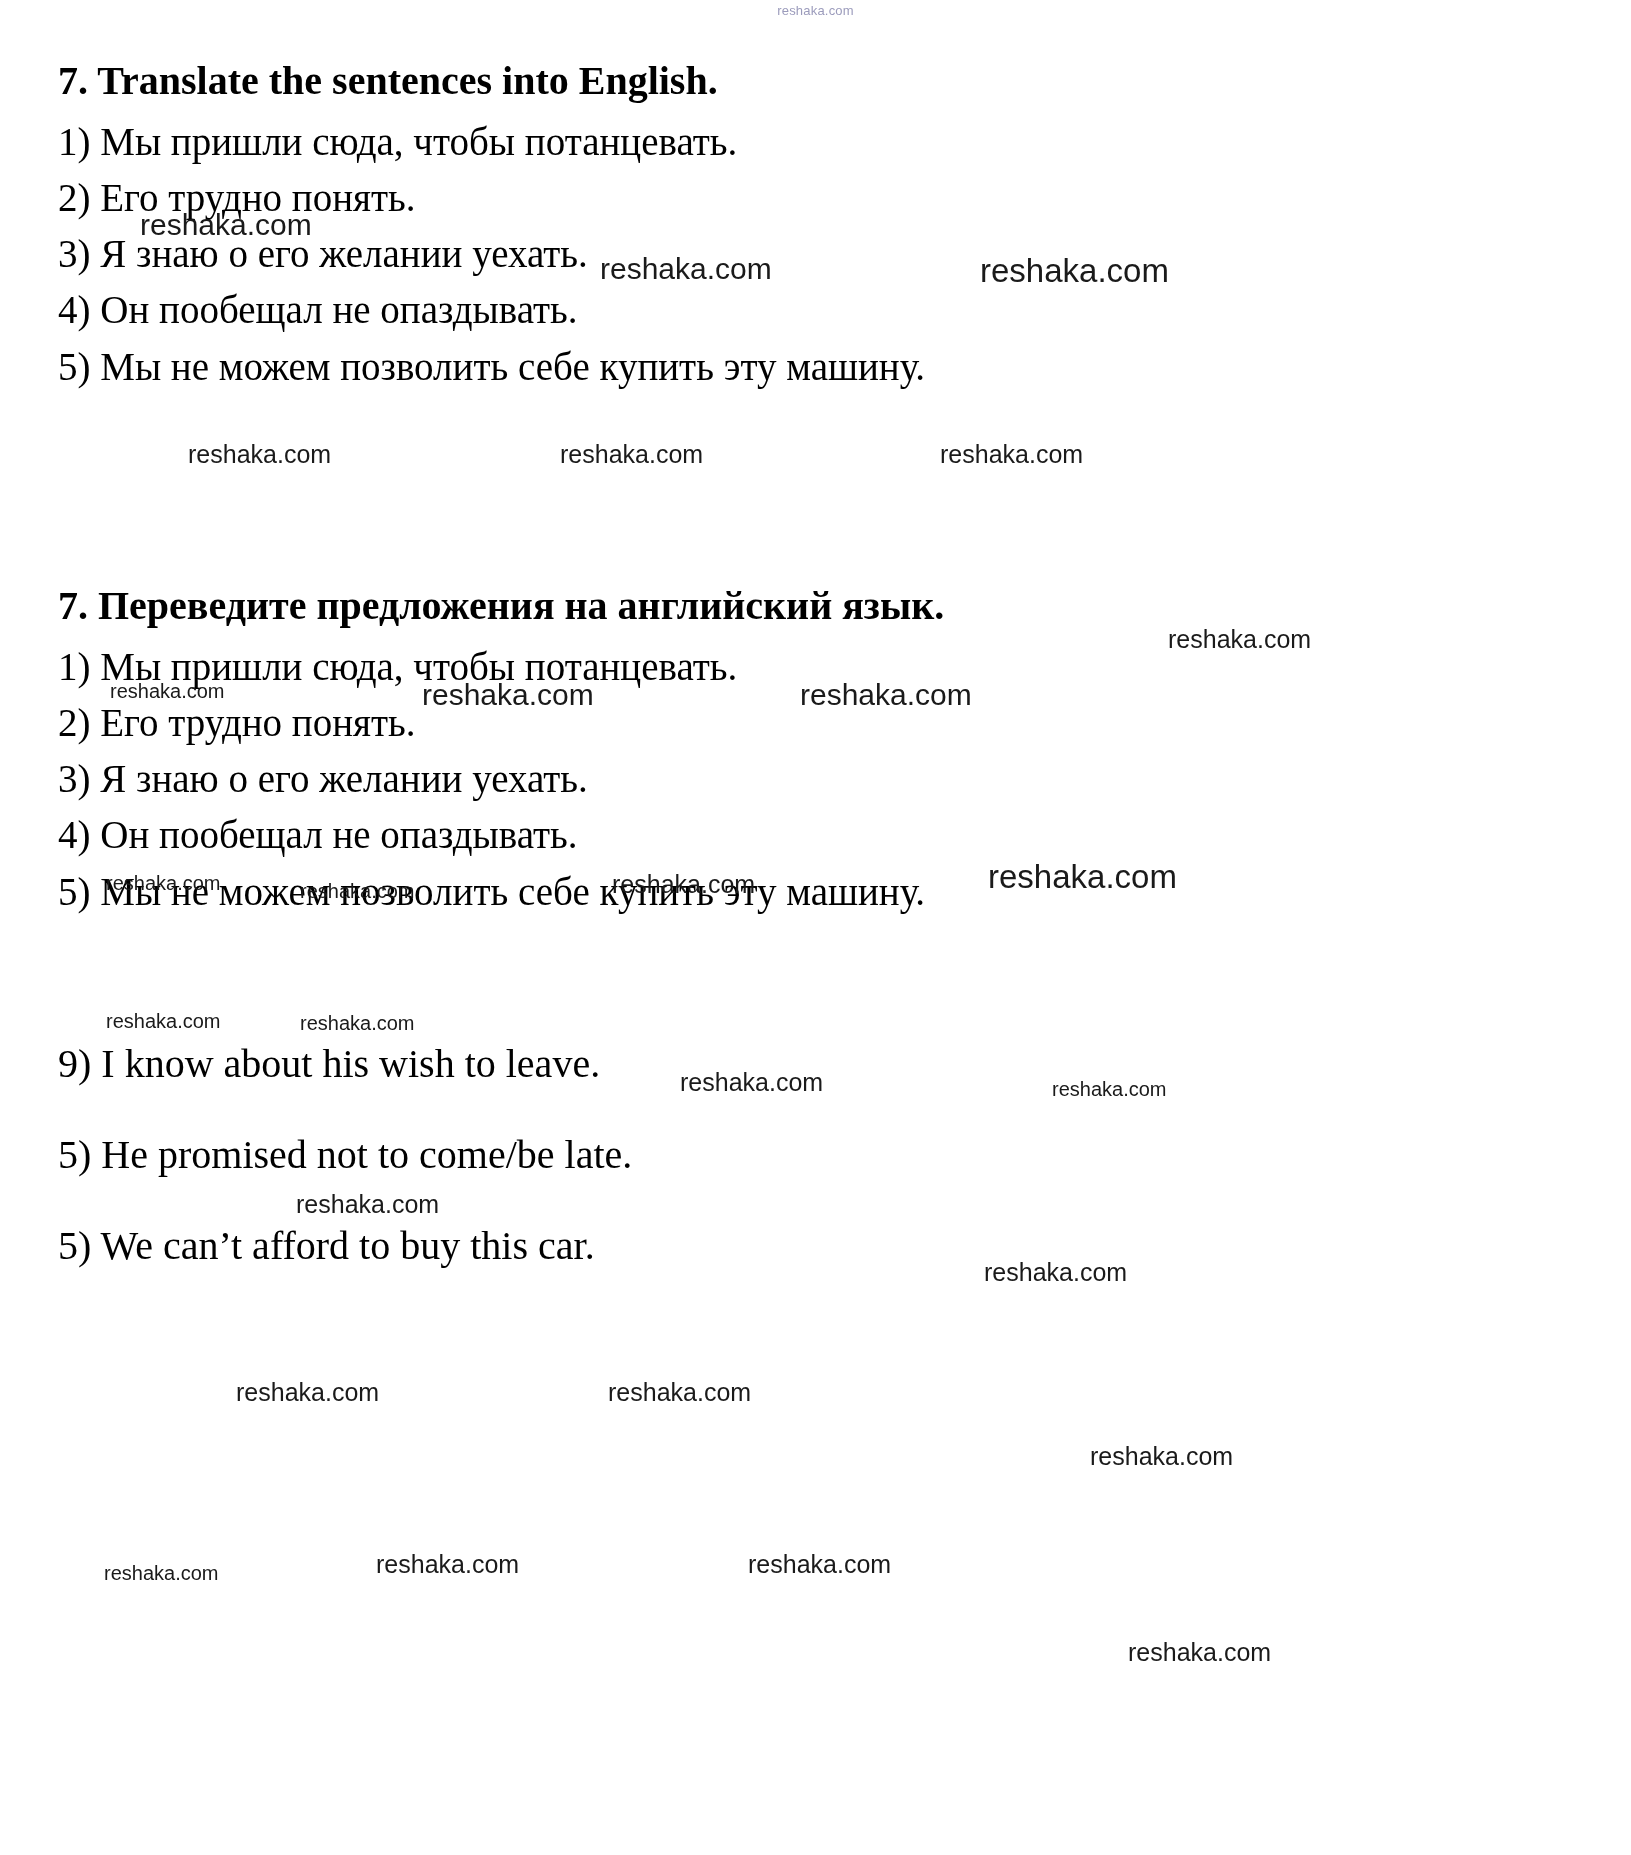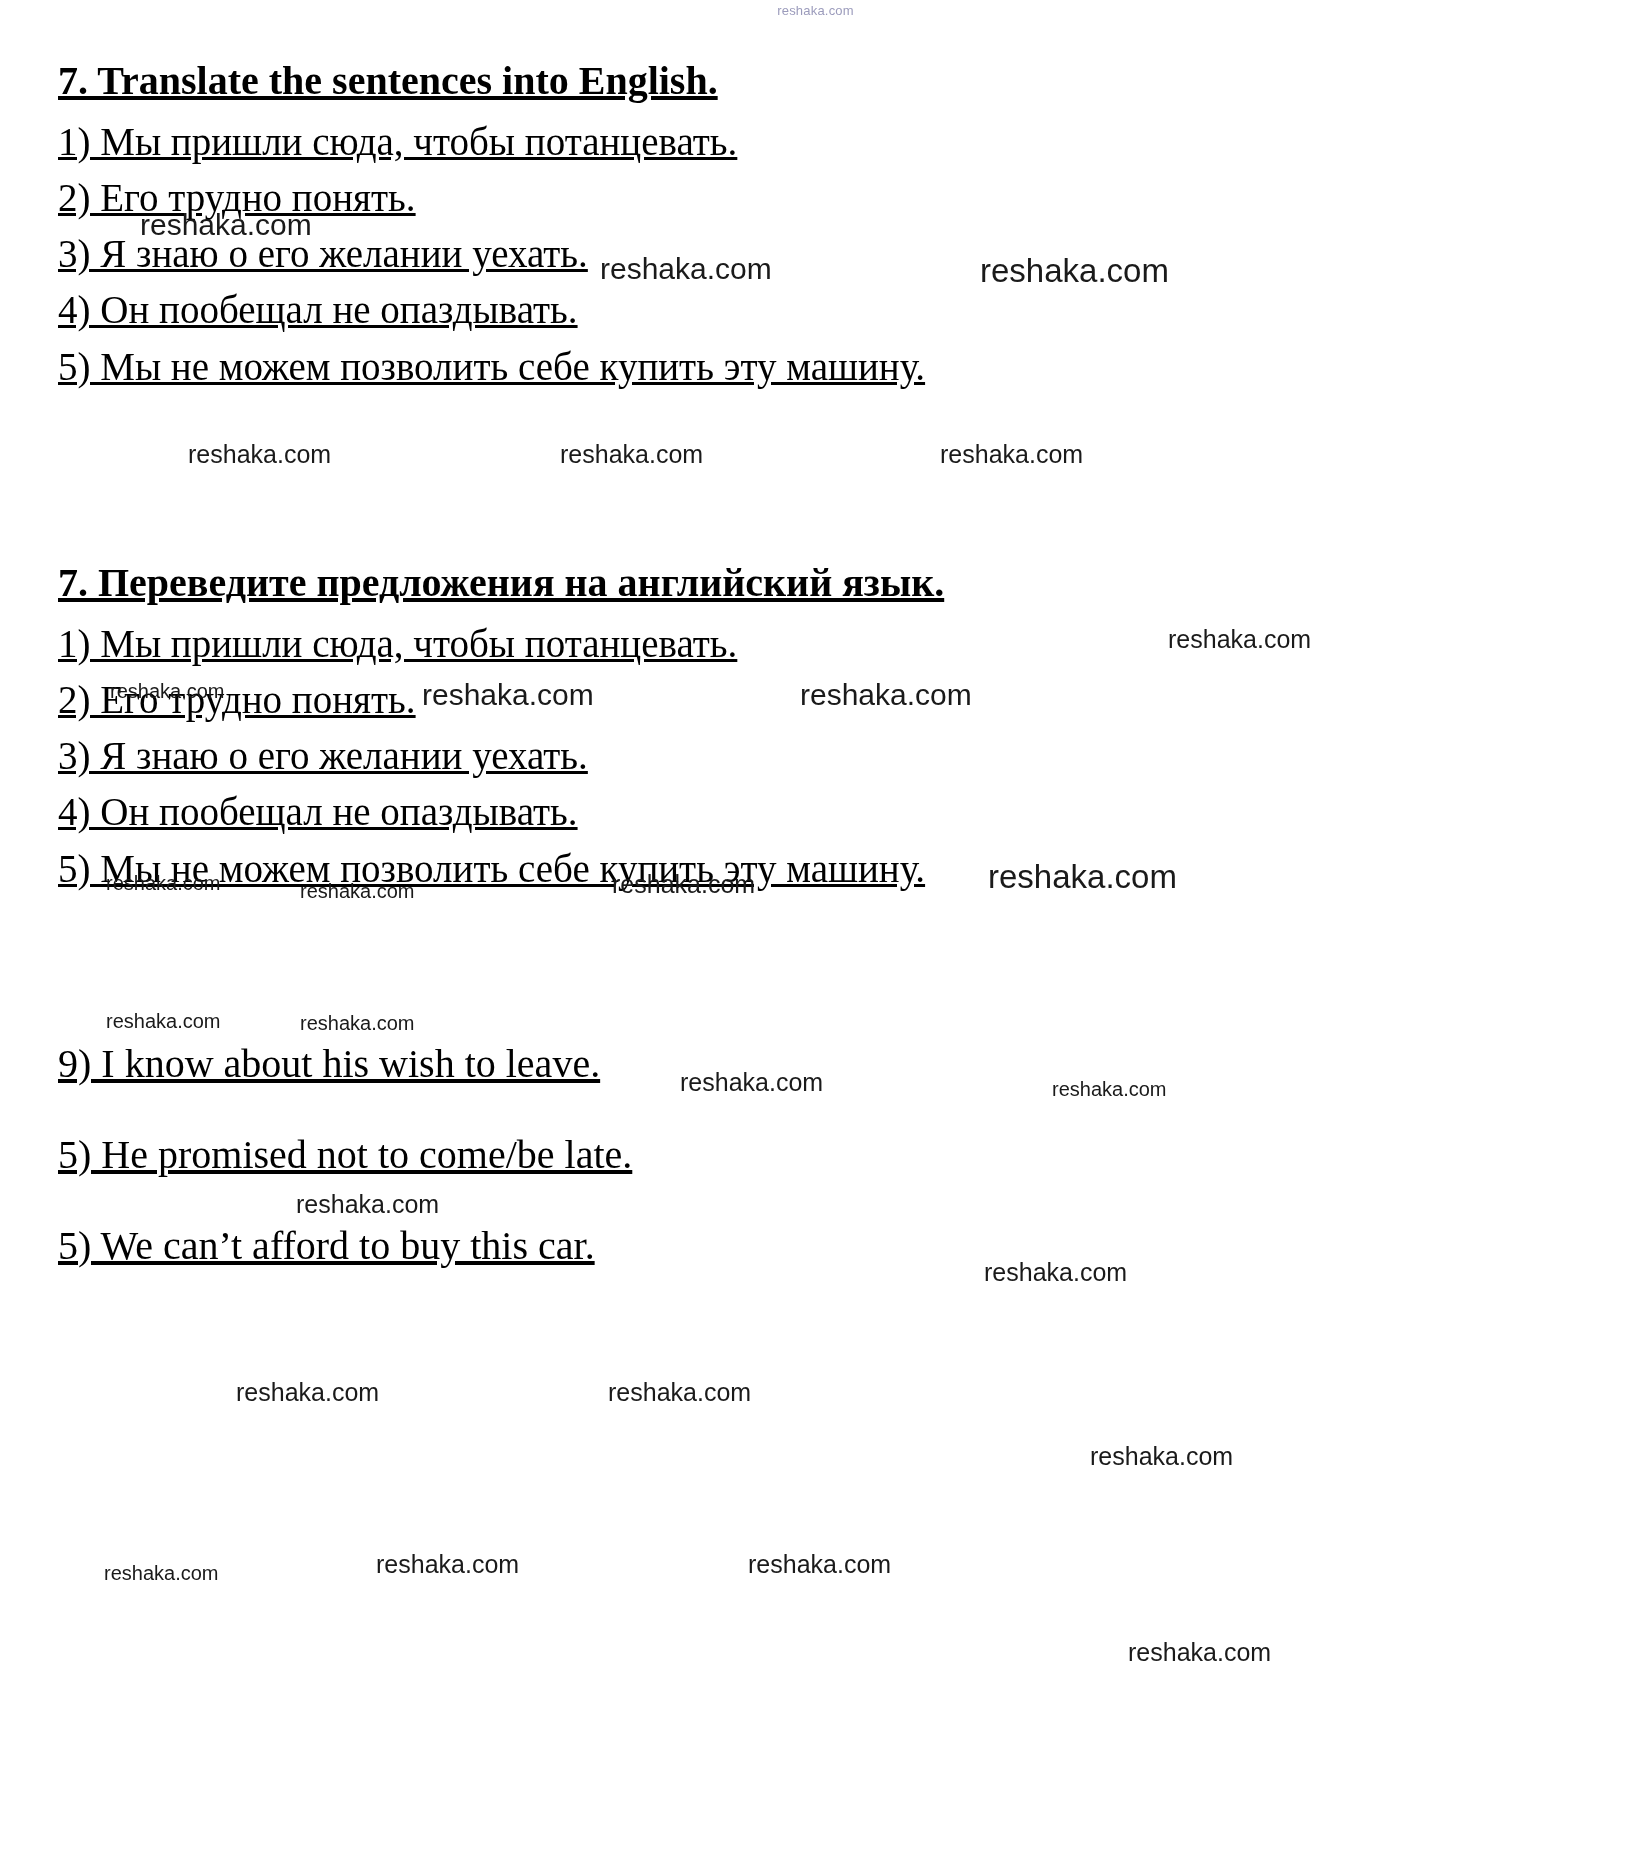--- a/index.html
+++ b/index.html
@@ -42,21 +42,20 @@
     left: 0;
     top: 0;
     width: 1400px;
     height: 1855px;
   }
 
   .section {
     position: absolute;
     left: 58px;
     width: 1320px;
-    text-decoration: underline;
   }
 
   .section-title {
     font-family: "Liberation Serif", serif;
     font-weight: bold;
     font-size: 40px;
     line-height: 1.15;
     margin: 0 0 10px 0;
     white-space: nowrap;
   }
@@ -73,21 +72,21 @@
   }
 
   .answers .sent-list li {
     line-height: 1.22;
     margin-bottom: 42px;
     font-size: 40px;
   }
 
   
   #section-ru-task { top: 58px; }
-  #section-ru-translated { top: 560px; }
+  #section-ru-translated { top: 583px; }
   #section-answers { top: 1040px; }
 
   
   .wm {
     position: absolute;
     font-family: "Liberation Sans", sans-serif;
     color: #1a1a1a;
     white-space: nowrap;
     pointer-events: none;
   }

